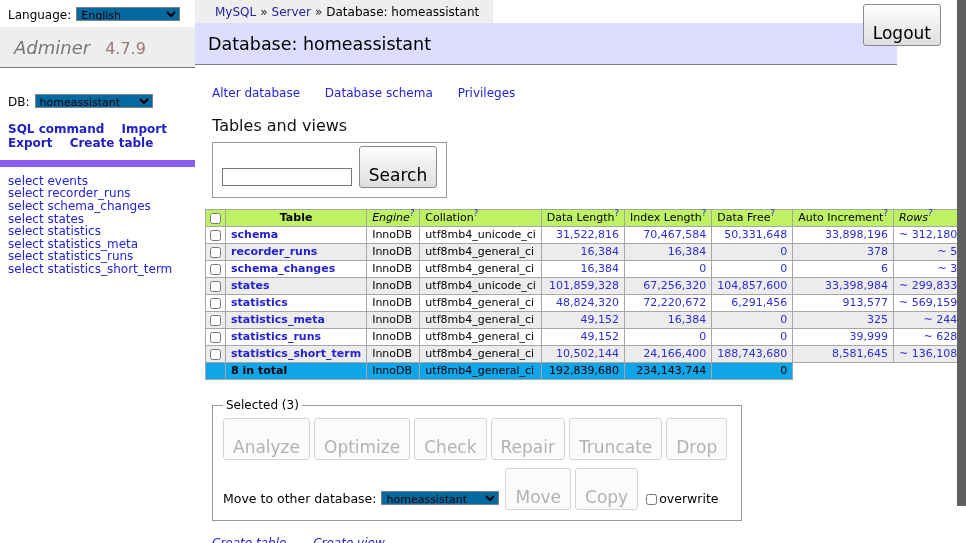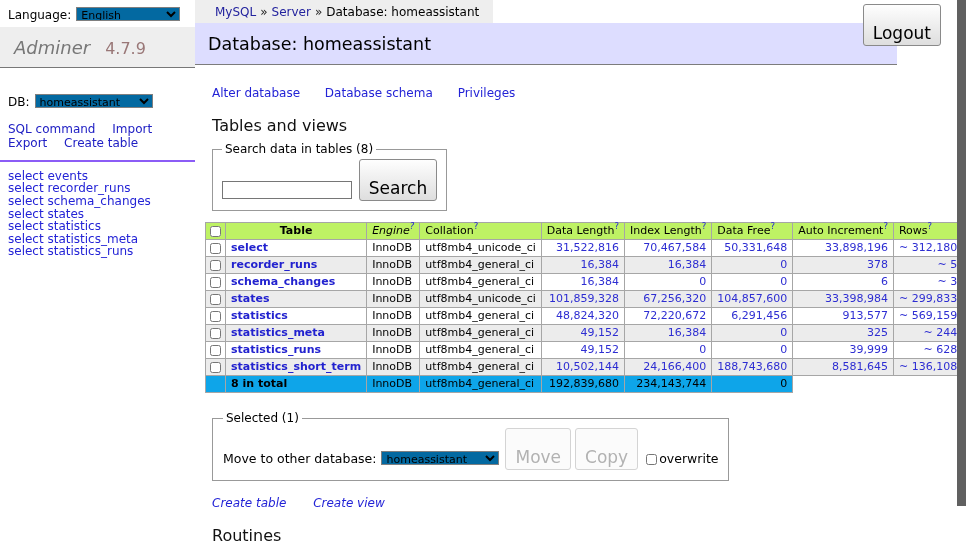--- a/index.html
+++ b/index.html
@@ -22,21 +22,21 @@
   }
   .lang-row select { width:104px; margin-left:5px; }
   h1.brand {
     margin:0; background:#eee; border-bottom:1px solid #777;
     padding:10px 14px 9px; font-size:18px; font-weight:normal;
   }
   .brand-name { font-style:italic; color:#777; }
   .brand-version { font-size:16px; color:#997777; margin-left:15px; }
   .db-row { margin-top:26px; padding-left:8px; }
   .db-row select { width:118px; margin-left:5px; }
-  .commands { margin:14px 0 0; padding:0 8px 9px; border-bottom:2px solid #8b5cf6; line-height:1.16; }
+  .commands { margin:14px 0 0; padding:0 8px 9px; border-bottom:7px solid #8b5cf6; line-height:1.16;font-weight:bold; }
   .commands a { margin-right:13px; white-space:nowrap; color:#2020c4; }
   .table-links { padding:8px 8px 0; }
   .table-links a { display:block; line-height:12.6px; }
 
   
   .content { flex:1 1 auto; min-width:0; }
   .topbar { position:relative; height:23px; }
   .breadcrumb { display:inline-block; background:#eee; height:23px; padding:5px 14px 0 20px; white-space:nowrap; }
   .breadcrumb a { color:#23239e; }
   .breadcrumb .sep { margin:0 4px; color:#222; }
@@ -66,21 +66,21 @@
   th,td { border:1px solid #a6a6a6; padding:1px 5px 2px; height:17px; line-height:13px; white-space:nowrap; background:#fff; }
   thead th { background:#bef264; font-weight:normal; text-align:left; }
   thead th.c-name { font-weight:bold; text-align:center; }
   sup.help { font-size:8.5px; line-height:0; }
   .c-check { width:25px; text-align:center; padding:1px 4px; }
   input[type="checkbox"] { width:11px; height:11px; margin:1px 0; vertical-align:middle; }
   td.c-name a { font-weight:bold; color:#2222cf; }
   .c-name { min-width:118px; }
   .c-engine { min-width:50px;font-style:italic; }
   .c-dl { min-width:64px; } .c-il { min-width:68px; } .c-df { min-width:58px; }
-  .c-ai { min-width:78px; } .c-rows { min-width:52px; } .c-comment { min-width:52px; }
+  .c-ai { min-width:78px; } .c-rows { min-width:52px;font-style:italic; } .c-comment { min-width:52px; }
   .num { text-align:right; }
   .num a { color:#2d2dd2; }
   tbody tr:nth-child(even) td { background:#ececec; }
   tr.total-row td { background:#0ea5e9; }
   .total-label { font-weight:bold; }
   td.ghost { border:none; background:#fff !important; }
 
   .selected-fieldset { margin-top:18px; padding:3px 10px 10px; }
   .sel-buttons { margin:3px 0 8px; }
   .sel-buttons button { margin-right:4px; }
@@ -119,20 +119,21 @@
         <a>Create table</a>
       </p>
       <div class="table-links">
         <a>select events</a>
         <a>select recorder_runs</a>
         <a>select schema_changes</a>
         <a>select states</a>
         <a>select statistics</a>
         <a>select statistics_meta</a>
         <a>select statistics_runs</a>
+        <a>select statistics_short_term</a>
       </div>
     </aside>
 
     <main class="content">
       <div class="topbar">
         <div class="breadcrumb">
           <a>MySQL</a><span class="sep">»</span><a>Server</a><span class="sep">»</span><span>Database: homeassistant</span>
         </div>
         <button class="logout-button">Logout</button>
       </div>
@@ -142,21 +143,20 @@
       <div class="body">
         <p class="db-actions">
           <a>Alter database</a>
           <a>Database schema</a>
           <a>Privileges</a>
         </p>
 
         <h3>Tables and views</h3>
 
         <fieldset class="search-fieldset">
-          <legend>Search data in tables (8)</legend>
           <input type="text" class="search-input" value="" style="">
           <button class="search-button">Search</button>
         </fieldset>
 
         <table>
           <thead>
             <tr>
               <th class="c-check"><input type="checkbox" style=""></th>
               <th class="c-name"><span>Table</span></th>
               <th class="c-engine"><span>Engine</span><sup class="help"><a>?</a></sup></th>
@@ -165,21 +165,21 @@
               <th class="c-il"><span>Index Length</span><sup class="help"><a>?</a></sup></th>
               <th class="c-df"><span>Data Free</span><sup class="help"><a>?</a></sup></th>
               <th class="c-ai"><span>Auto Increment</span><sup class="help"><a>?</a></sup></th>
               <th class="c-rows"><span>Rows</span><sup class="help"><a>?</a></sup></th>
               <th class="c-comment"></th>
             </tr>
           </thead>
           <tbody>
             <tr>
               <td class="c-check"><input type="checkbox" style=""></td>
-              <td class="c-name"><a>select</a></td>
+              <td class="c-name"><a>schema</a></td>
               <td>InnoDB</td>
               <td>utf8mb4_unicode_ci</td>
               <td class="num"><a>31,522,816</a></td>
               <td class="num"><a>70,467,584</a></td>
               <td class="num"><a>50,331,648</a></td>
               <td class="num"><a>33,898,196</a></td>
               <td class="num"><a>~ 312,180</a></td>
               <td class="c-comment"></td>
             </tr>
             <tr>
@@ -273,21 +273,24 @@
               <td>utf8mb4_general_ci</td>
               <td class="num">192,839,680</td>
               <td class="num">234,143,744</td>
               <td class="num">0</td>
               <td class="ghost" colspan="3"></td>
             </tr>
           </tbody>
         </table>
 
         <fieldset class="selected-fieldset">
-          <legend>Selected (1)</legend>
+          <legend>Selected (3)</legend>
+          <div class="sel-buttons">
+            <button disabled="">Analyze</button><button disabled="">Optimize</button><button disabled="">Check</button><button disabled="">Repair</button><button disabled="">Truncate</button><button disabled="">Drop</button>
+          </div>
           <div class="move-row">
             <span>Move to other database:</span><select><option>homeassistant</option></select><button disabled="">Move</button><button disabled="">Copy</button>
             <input type="checkbox" id="overwrite-cb" style=""><label for="overwrite-cb">overwrite</label>
           </div>
         </fieldset>
 
         <p class="create-links">
           <a>Create table</a>
           <a>Create view</a>
         </p>

